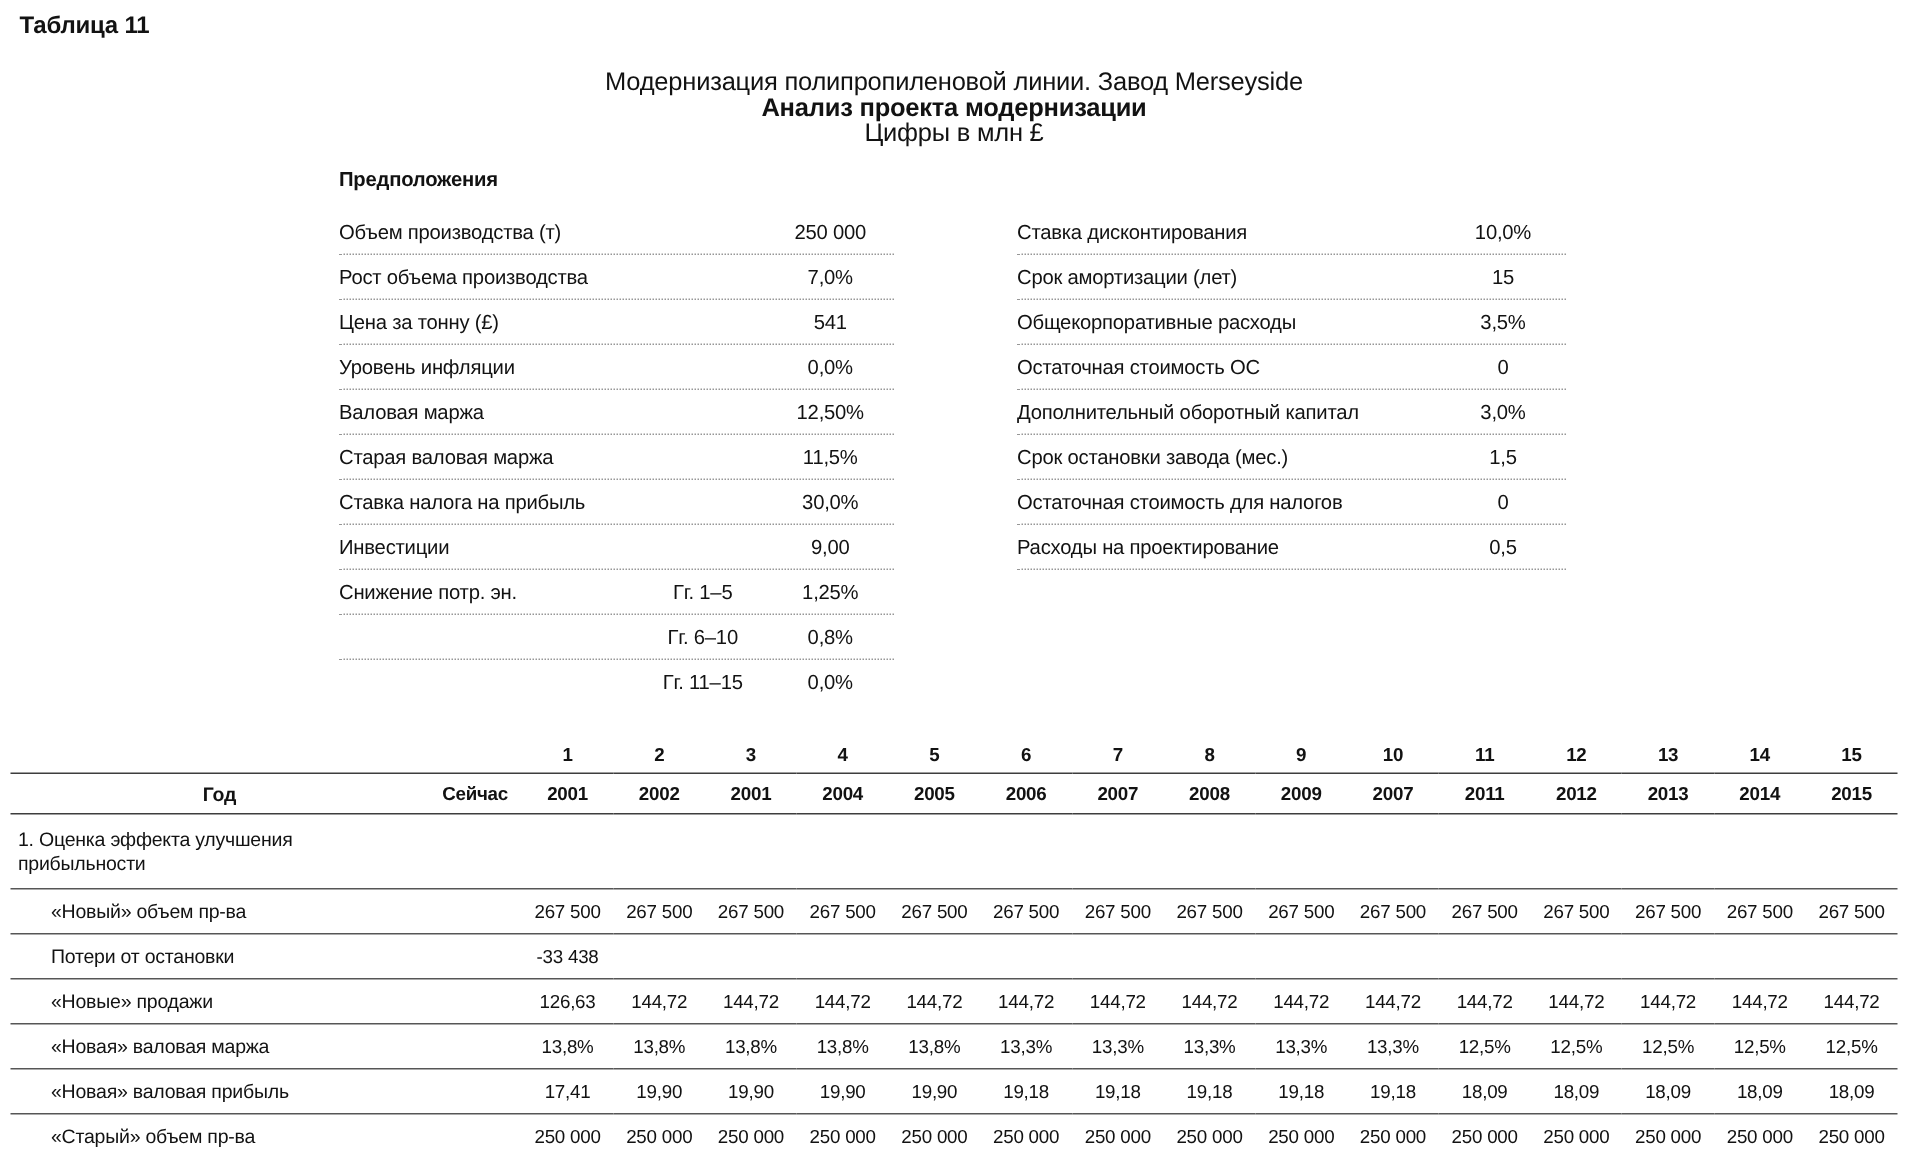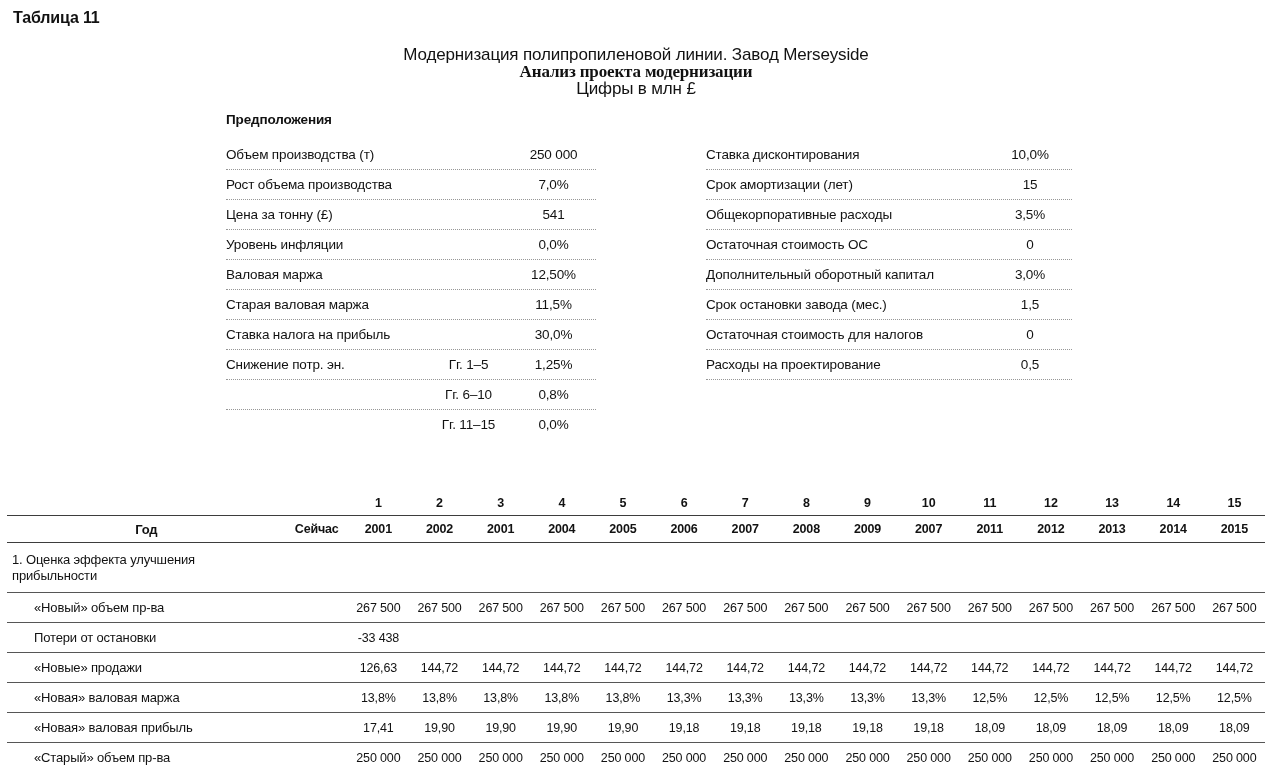--- a/index.html
+++ b/index.html
@@ -29,21 +29,21 @@
   
   .titles {
     position: absolute;
     left: 0;
     top: 46px;
     width: 1272px;
     text-align: center;
     font-size: 17px;
     line-height: 17px;
   }
-  .titles .t2 { font-weight: bold; font-family: Liberation Serif, serif; }
+  .titles .t2 { font-weight: bold; }
 
   
   .assump-left {
     position: absolute;
     left: 226px;
     top: 112px;
     width: 370px;
   }
   .assump-heading {
     font-weight: bold;
@@ -61,21 +61,20 @@
   .a-row.no-rule { border-bottom: none; }
   .a-label { flex: 1; }
   .a-mid   { width: 85px; text-align: center; }
   .a-val   { width: 85px; text-align: center; }
 
   .assump-right {
     position: absolute;
     left: 678px;
     top: 140px;
     width: 366px;
-    margin-left: 28px;
   }
   .assump-right .a-val { width: 84px; }
 
   
   .main-table {
     position: absolute;
     left: 7px;
     top: 479px;
     width: 1258px;
   }
@@ -159,20 +158,25 @@
       </div>
       <div class="a-row">
         <div class="a-label">Старая валовая маржа</div>
         <div class="a-mid"></div>
         <div class="a-val">11,5%</div>
       </div>
       <div class="a-row">
         <div class="a-label">Ставка налога на прибыль</div>
         <div class="a-mid"></div>
         <div class="a-val">30,0%</div>
+      </div>
+      <div class="a-row">
+        <div class="a-label">Инвестиции</div>
+        <div class="a-mid"></div>
+        <div class="a-val">9,00</div>
       </div>
       <div class="a-row">
         <div class="a-label">Снижение потр. эн.</div>
         <div class="a-mid">Гг. 1–5</div>
         <div class="a-val">1,25%</div>
       </div>
       <div class="a-row">
         <div class="a-label"></div>
         <div class="a-mid">Гг. 6–10</div>
         <div class="a-val">0,8%</div>

